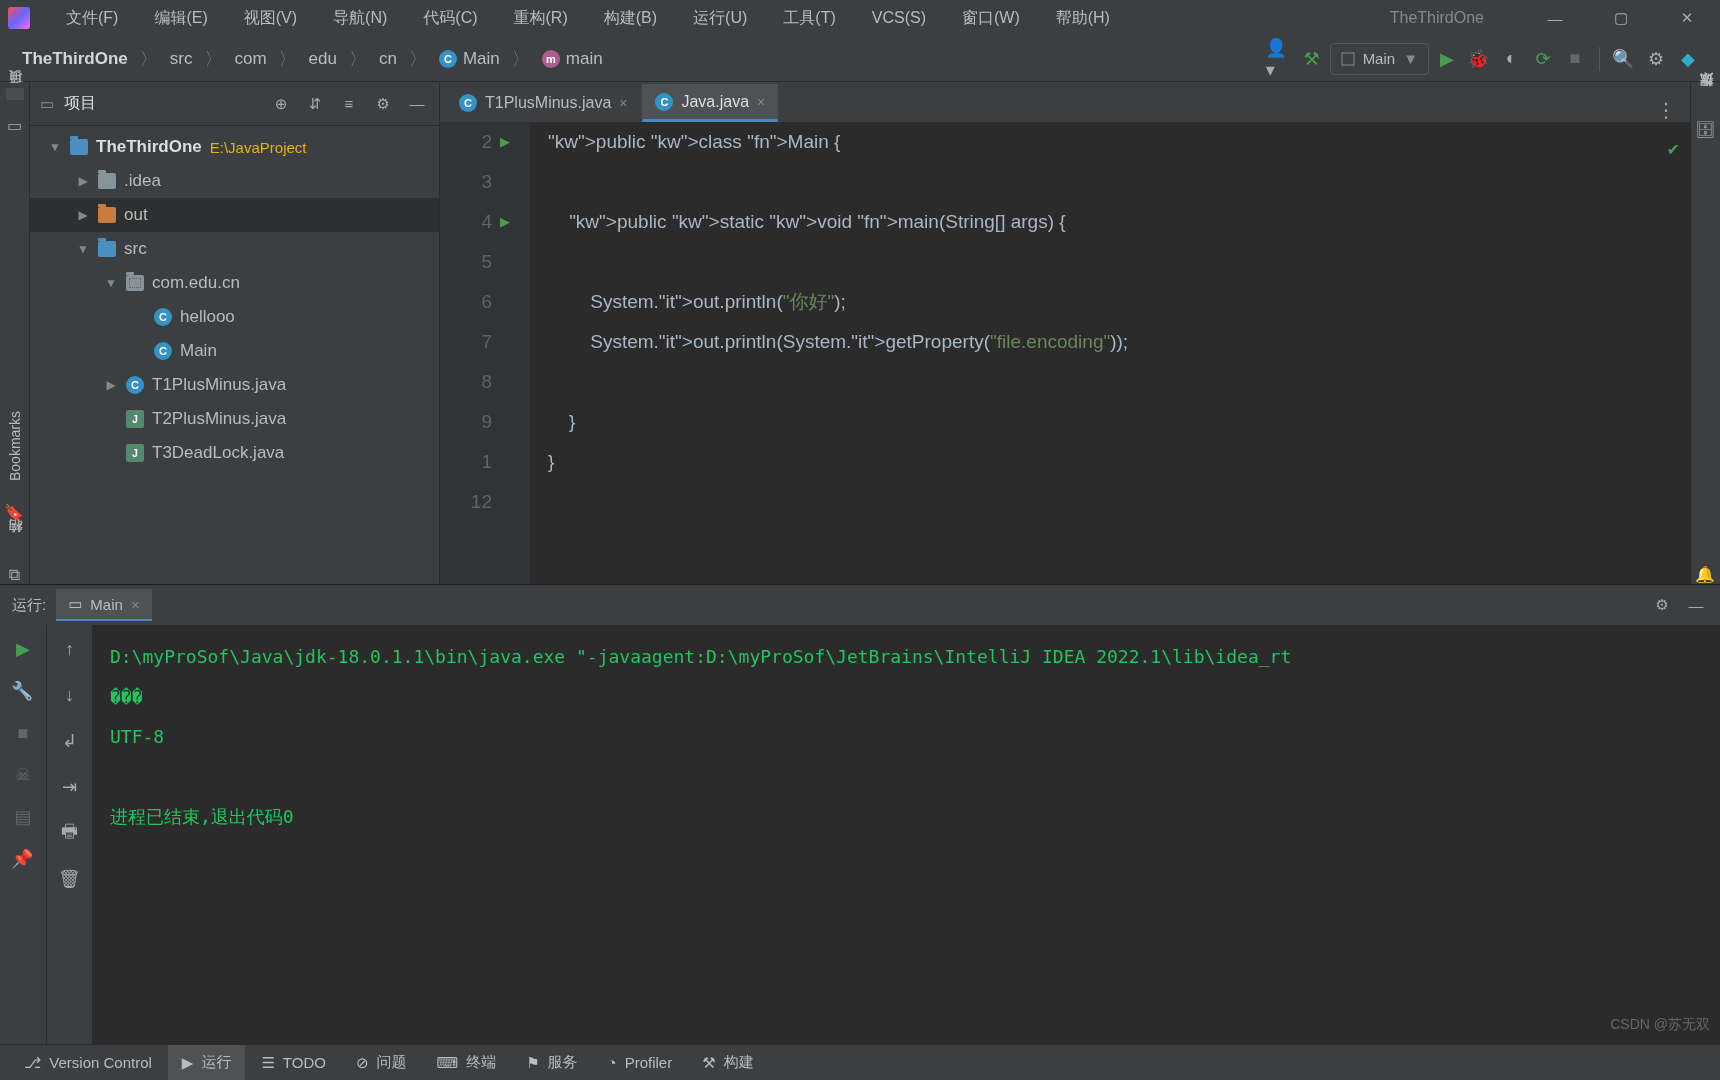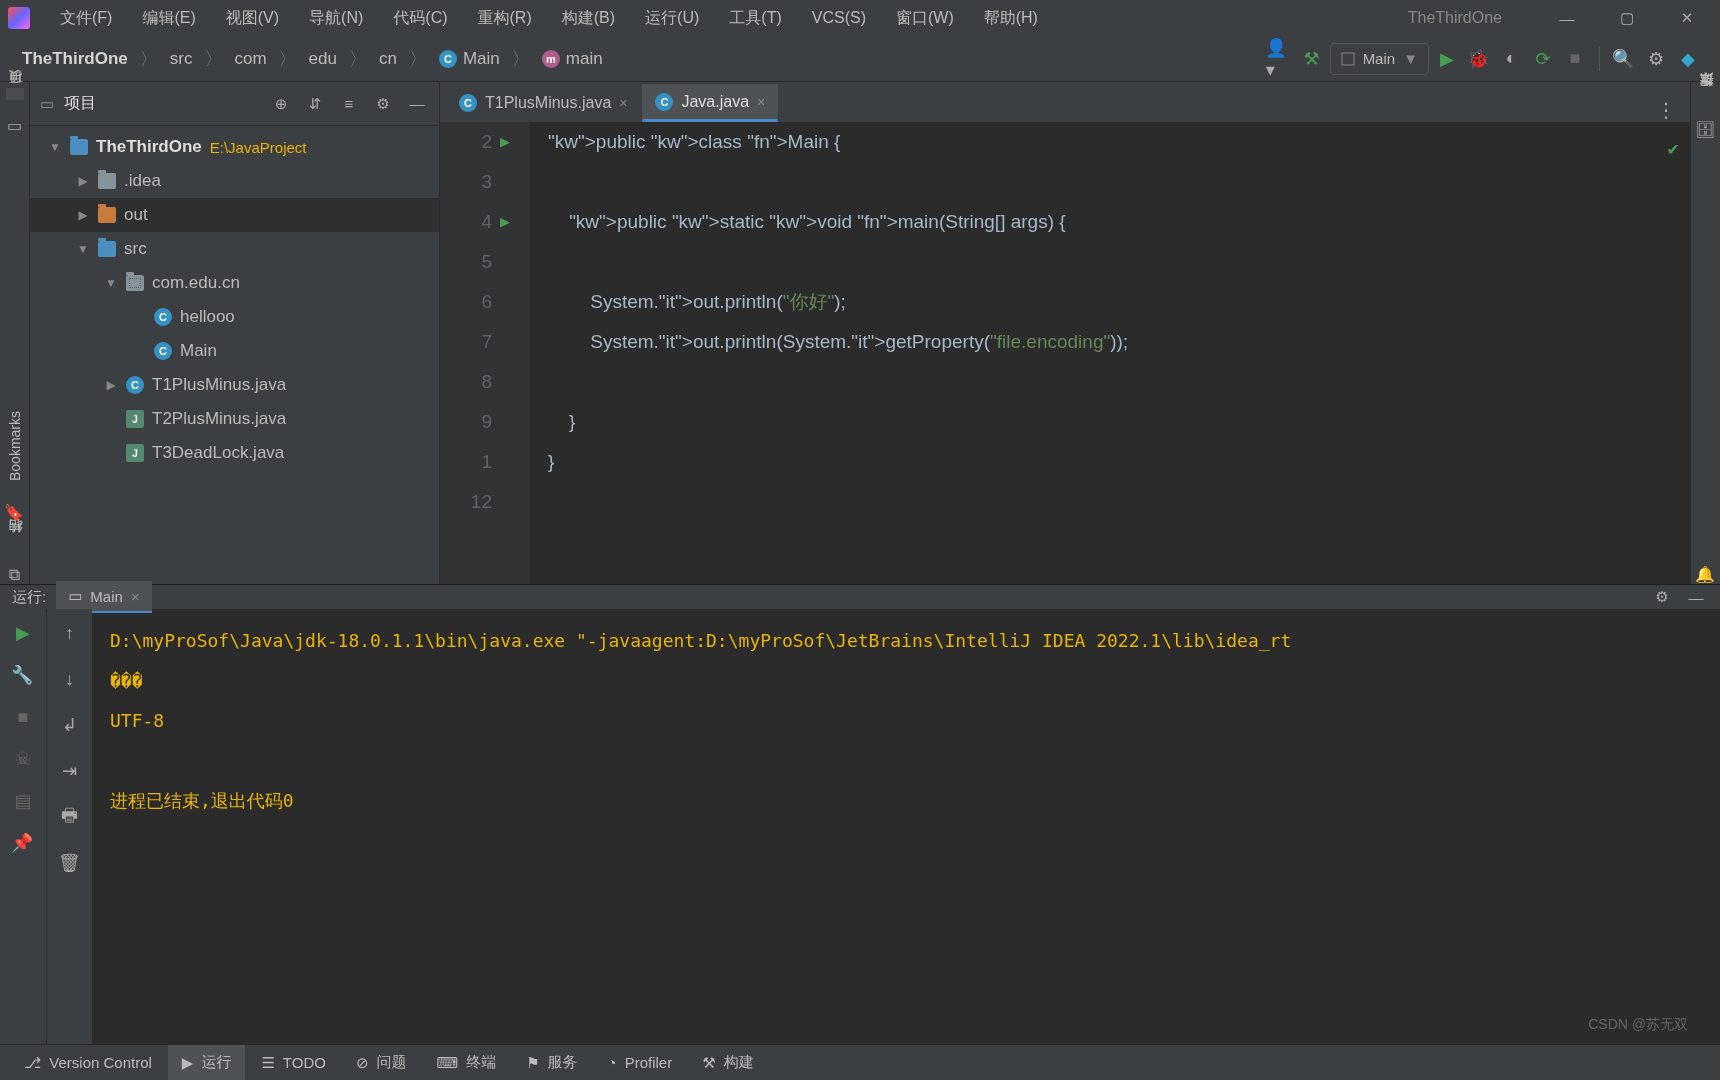--- a/index.html
+++ b/index.html
@@ -1,17 +1,17 @@
 <!DOCTYPE html>
 <html><head>
 <meta charset="utf-8">
 <style>
 *{margin:0;padding:0;box-sizing:border-box;font-family:"Segoe UI",Arial,sans-serif;user-select:none}
 body{width:1720px;height:1080px;background:#3c3f41;color:#bbb;font-size:15px;overflow:hidden;display:flex;flex-direction:column}
-.menubar{height:36px;background:#3c3f41;display:flex;align-items:center;padding:0 8px;gap:10px}
+.menubar{height:36px;background:#3c3f41;display:flex;align-items:center;padding:0 8px;gap:16px}
 .logo{width:22px;height:22px;margin-right:10px;background:linear-gradient(135deg,#ff4d4d,#6666ff,#ff66ff);border-radius:3px}
 .menu-item{padding:4px 10px;color:#bbb;font-size:16px;cursor:pointer}
 .spacer{flex:1}
 .title-text{color:#888;font-size:16px;padding:0 30px}
 .win-btn{width:50px;height:36px;display:flex;align-items:center;justify-content:center;color:#aaa;font-size:15px;cursor:pointer}
 .navbar{height:46px;background:#3c3f41;border-bottom:1px solid #2b2b2b;display:flex;align-items:center;padding:0 18px;gap:4px}
 .crumb{color:#bbb;font-size:17px;padding:0 4px;display:flex;align-items:center;gap:6px}
 .crumb-sep{color:#777;font-size:18px;margin:0 4px}
 .crumb-bold{font-weight:bold;color:#d4d4d4}
 .c-icon{width:18px;height:18px;border-radius:50%;background:#3592c4;color:#fff;display:inline-flex;align-items:center;justify-content:center;font-size:11px;font-weight:bold}
@@ -46,30 +46,30 @@
 .tab-close{color:#888;font-size:14px}
 .tabs-right{margin-left:auto;padding:0 14px;color:#aaa;font-size:20px;cursor:pointer}
 .code-area{flex:1;display:flex;font-family:"JetBrains Mono",Consolas,monospace;font-size:19px;line-height:40px;overflow:hidden;position:relative}
 .gutter{width:70px;text-align:right;color:#606366;padding-right:18px;background:#313335;position:relative}
 .gutter .pl{color:#499c54;position:absolute;right:-18px;font-size:13px}
 .fold{width:20px;background:#313335}
 .code{flex:1;padding-left:18px;color:#a9b7c6;white-space:pre}.st{color:#6a8759}
 .check{position:absolute;top:8px;right:10px;color:#499c54;font-size:16px}
 .right-strip{width:30px;background:#3c3f41;border-left:1px solid #2b2b2b;display:flex;flex-direction:column;align-items:center;padding-top:10px;gap:16px}
 .run-panel{height:460px;background:#2b2b2b;border-top:1px solid #1e1e1e;display:flex;flex-direction:column}
-.run-head{height:24px;background:#3c3f41;display:flex;align-items:center;padding:0 12px;gap:10px}
+.run-head{height:40px;background:#3c3f41;display:flex;align-items:center;padding:0 12px;gap:10px}
 .run-tab{display:flex;align-items:center;gap:8px;background:#4e5254;padding:6px 12px;border-bottom:2px solid #4a88c7}
 .run-body{flex:1;display:flex}
 .run-strip{width:46px;background:#3c3f41;display:flex;flex-direction:column;align-items:center;padding-top:10px;gap:14px}
 .run-strip2{width:46px;background:#3c3f41;display:flex;flex-direction:column;align-items:center;padding-top:10px;gap:18px;border-left:1px solid #2b2b2b}
-.console{flex:1;padding:12px 18px;font-family:Consolas,monospace;font-size:18px;line-height:40px;color:#eab308;white-space:pre-wrap}
+.console{flex:1;padding:12px 18px;font-family:Consolas,monospace;font-size:18px;line-height:40px;color:#22c55e;white-space:pre-wrap}
 .bottom-tabs{height:36px;background:#3c3f41;border-top:1px solid #2b2b2b;display:flex;align-items:center;padding:0 10px;gap:2px}
 .btab{height:36px;display:flex;align-items:center;gap:8px;padding:0 14px;color:#bbb;font-size:15px;cursor:pointer}
 .btab.active{background:#4e5254}
-.watermark{position:absolute;right:32px;bottom:46px;color:#666;font-size:14px}
+.watermark{position:absolute;right:10px;bottom:46px;color:#666;font-size:14px}
 </style>
 </head>
 <body>
 
 <div class="menubar">
   <div class="logo"></div>
   <div class="menu-item">文件(F)</div>
   <div class="menu-item">编辑(E)</div>
   <div class="menu-item">视图(V)</div>
   <div class="menu-item">导航(N)</div>

